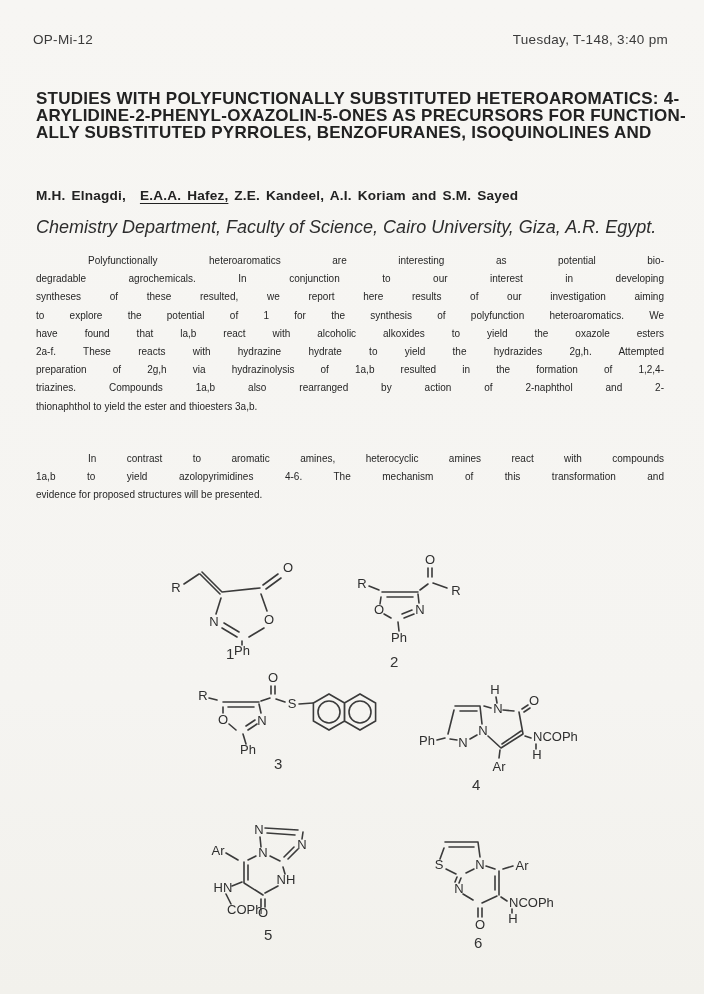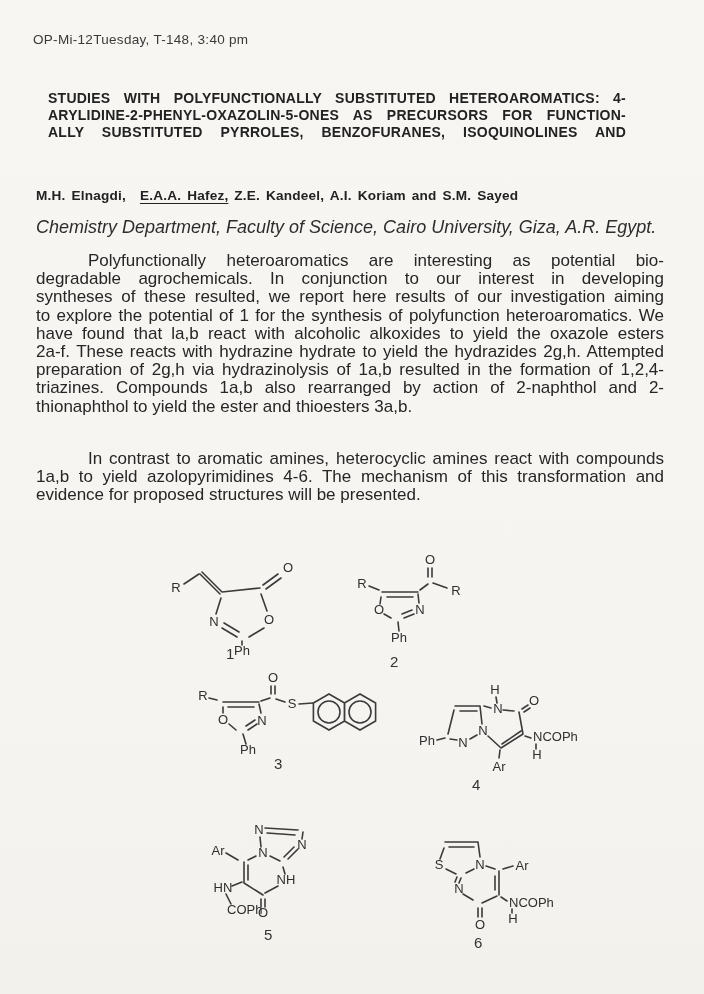--- a/index.html
+++ b/index.html
@@ -4,41 +4,41 @@
 <style>
   html,body { margin:0; padding:0; background:#e8e7e4; }
   .page {
     position:relative; width:704px; height:994px; margin:0 auto;
     background:linear-gradient(#f7f6f3 0%, #f5f4f1 70%, #f2f1ec 100%);
     font-family:"Liberation Sans", sans-serif; color:#262626;
     overflow:hidden;
   }
   .hdr {
     position:absolute; top:32px; left:33px; right:36px;
-    display:flex; 
+    display:flex; justify-content:space-between;
     font-size:13.5px; color:#3a3a3a; letter-spacing:.3px;
   }
   .title {
     position:absolute; top:90px; left:36px; width:578px;
-    font-weight:bold; font-size:14px; line-height:17px;
-    letter-spacing:.25px; color:#222;margin-left:12px;
+    font-weight:bold; font-size:17px; line-height:17px;
+    letter-spacing:.25px; color:#222;
   }
   .jline { text-align:justify; text-align-last:justify; white-space:nowrap; }
   .jline.last { text-align-last:left; }
   .authors {
     position:absolute; top:188px; left:36px;
     font-weight:bold; font-size:13.6px; letter-spacing:.2px; color:#222;
     word-spacing:2px;
   }
   .authors .u { text-decoration:underline; text-underline-offset:3px;margin-left:8px; }
   .affil {
     position:absolute; top:217px; left:36px;
     font-style:italic; font-size:18px; color:#2d2d2d;
   }
-  .para { position:absolute; left:36px; width:628px; font-size:17px; line-height:18.2px; color:#262626; }
+  .para { position:absolute; left:36px; width:628px; font-size:10px; line-height:18.2px; color:#262626; }
   .para1 { top:252px; }
   .para2 { top:450px; }
   .para .indent { margin-left:52px; }
   .struct { position:absolute; overflow:visible; }
   .struct path, .struct circle { stroke:#3b3b3b; stroke-width:1.6; fill:none; stroke-linecap:round; }
   .struct text { fill:#2f2f2f; font-size:13px; font-family:"Liberation Sans", sans-serif; }
   .snum { position:absolute; font-size:15px; color:#333; }
 </style>
 </head>
 <body>

